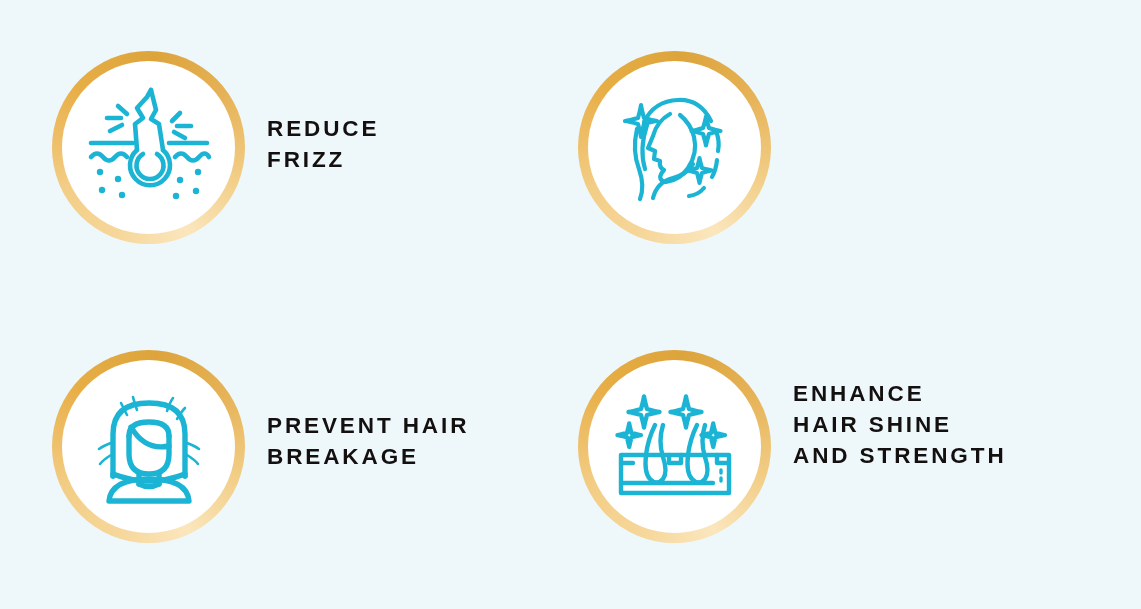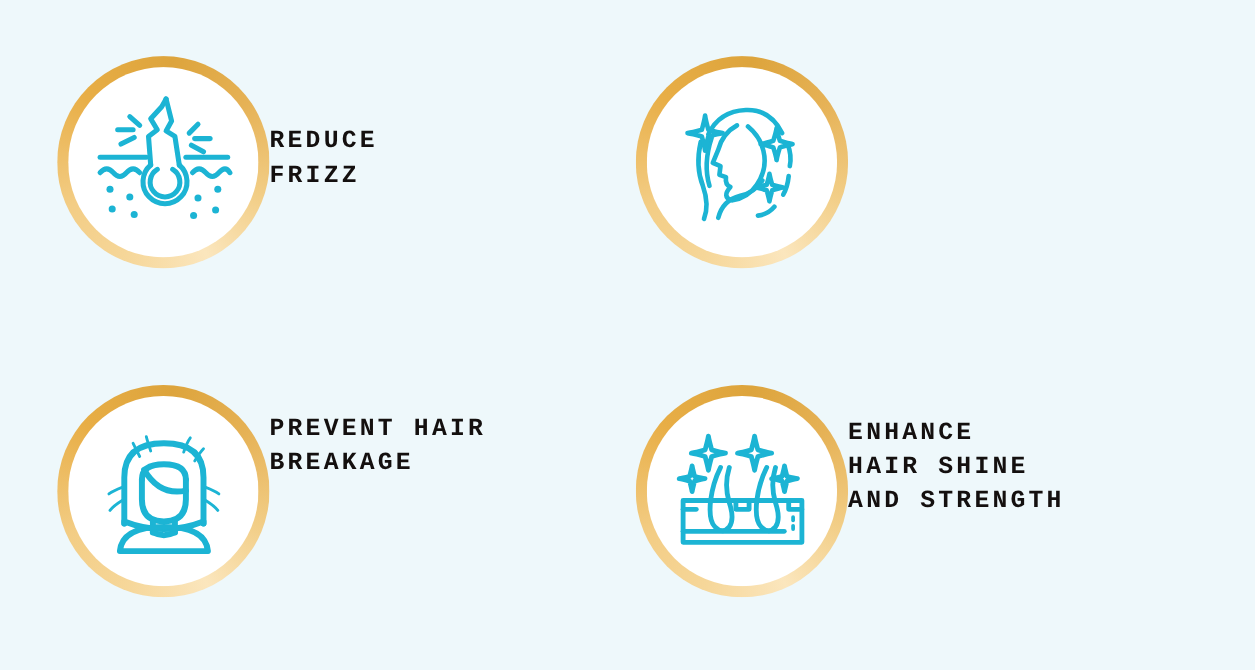--- a/index.html
+++ b/index.html
@@ -12,21 +12,21 @@
   .benefits-grid {
     width:1141px; height:609px;
     display:grid;
     grid-template-columns:528px 613px;
     grid-template-rows:305px 304px;
     align-items:start;
   }
   .benefit-item {
     display:flex;
     align-items:center;
-    font-family:Liberation Mono, monospace;
+    gap:22px;
   }
   .benefit-item.col-left  { padding-left:52px; }
   .benefit-item.col-right { padding-left:50px; }
   .benefit-item.row-top    { padding-top:51px;  height:305px; align-items:flex-start; }
   .benefit-item.row-bottom { padding-top:45px;  height:304px; align-items:flex-start; }
 
   .icon-badge {
     position:relative;
     width:193px; height:193px;
     flex:0 0 193px;
@@ -54,21 +54,21 @@
   .benefit-label {
     font-size:22.5px;
     font-weight:bold;
     letter-spacing:2.9px;
     line-height:31px;
     color:#14100f;
     white-space:pre-line;
     text-transform:uppercase;
   }
   .row-top    .benefit-label { margin-top:62px; }
-  .row-bottom .benefit-label { margin-top:24px; }
+  .row-bottom .benefit-label { margin-top:60px; }
   .item-4 .benefit-label { margin-top:28px; }
 </style>
 </head>
 <body>
 
 <div class="benefits-grid">
 
   <div class="benefit-item col-left row-top item-1">
     <div class="icon-badge">
       <div class="glyph-wrap">

